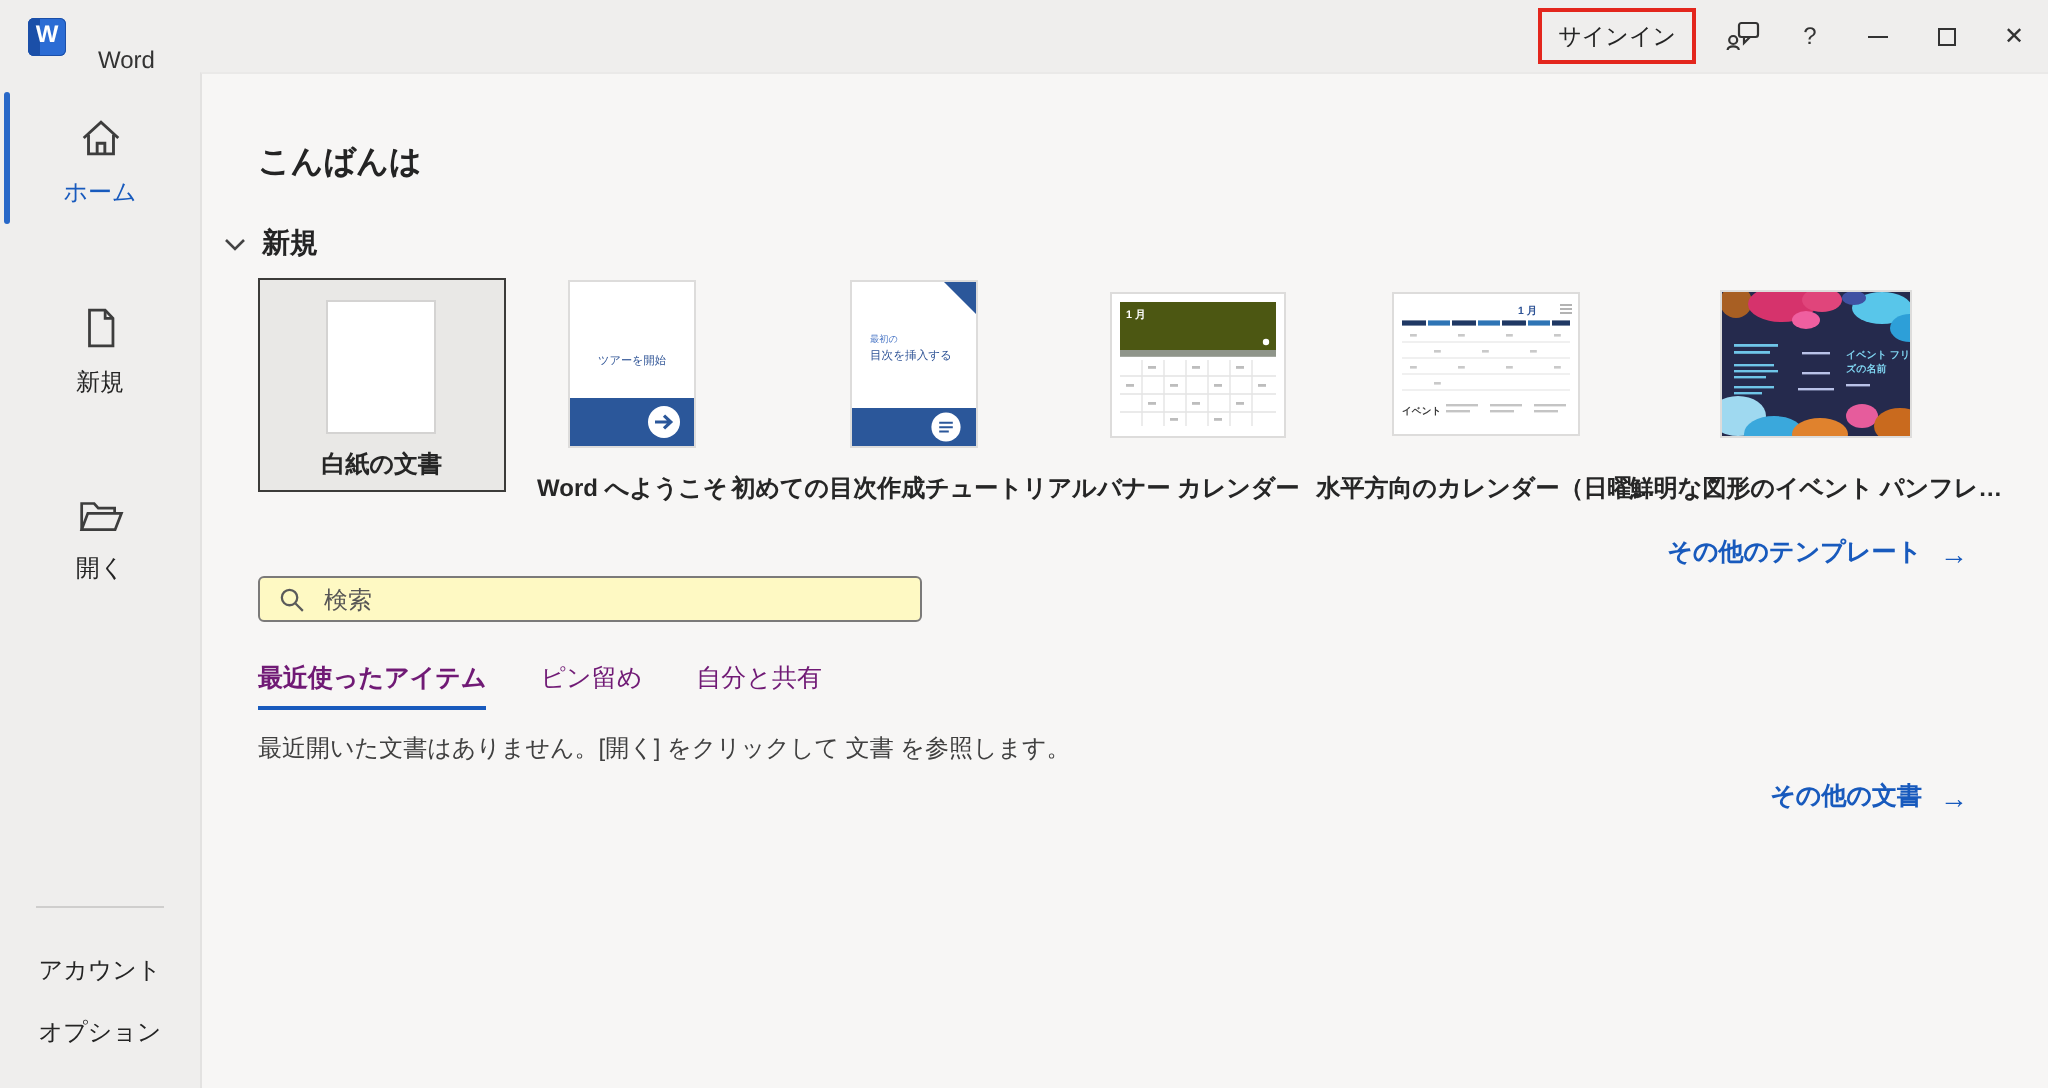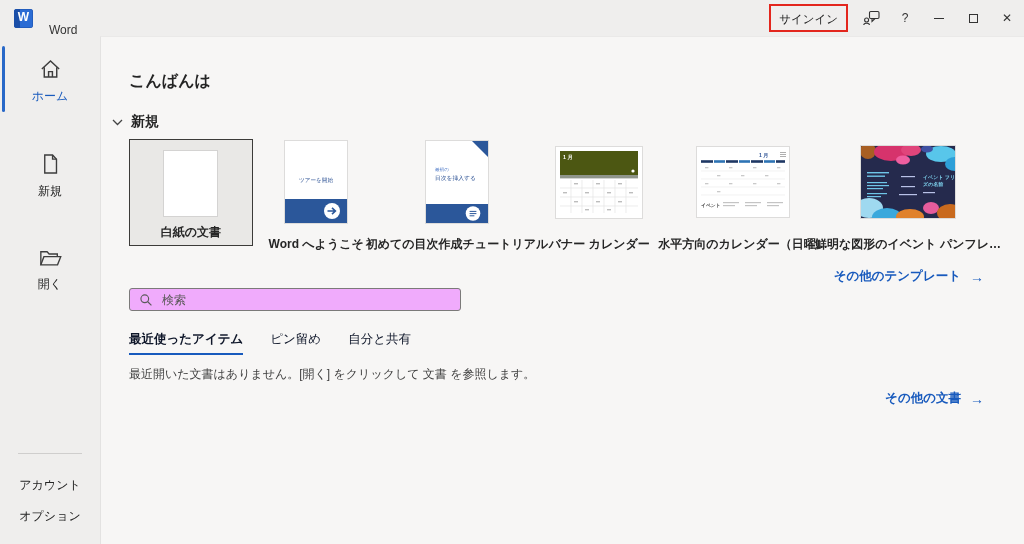--- a/index.html
+++ b/index.html
@@ -60,29 +60,29 @@
     text-align:center; white-space:nowrap; }
   .w-c2 { width:113px; } .w-c3 { width:155px; } .w-c4 { width:116px; }
   .w-c5 { width:158px; } .w-c6 { width:152px; }
   svg.thumb { background:#fff; box-shadow:0 0 0 1px #dddcdb; }
   
   .link-row { display:flex; justify-content:flex-end; align-items:center;
     margin-top:15px; }
   .link { font-size:12.5px; font-weight:bold; color:#185abd; cursor:pointer; }
   .link-arrow { font-size:14px; color:#185abd; margin-left:9px; cursor:pointer; }
   
-  .search-box { margin-top:3px; width:332px; height:23px; background:#f0abfc;
+  .search-box { margin-top:3px; width:332px; height:23px; background:#fef9c3;
     border:1px solid #7b7a79; border-radius:3px; display:flex; align-items:center;
     padding:0 9px; gap:9px; }
   .search-box input { border:none; outline:none; background:transparent; flex:1;
     font-size:12px; color:#242424; font-family:inherit; }
   .search-box input::placeholder { color:#585756; }
   
   .tabs-row { display:flex; gap:27px; margin-top:20px; }
-  .tab { font-size:12.5px; color:#0f172a; padding-bottom:5px; cursor:pointer; }
+  .tab { font-size:12.5px; color:#701a75; padding-bottom:5px; cursor:pointer; }
   .tab.active { font-weight:bold; border-bottom:2px solid #185abd; }
   .empty-message { margin-top:11px; font-size:12px; color:#404040; }
   .link-row.docs { margin-top:7px; }
 </style>
 </head>
 <body>
 
 <div class="titlebar">
   <div class="app-icon">
     <div class="strip"></div>

